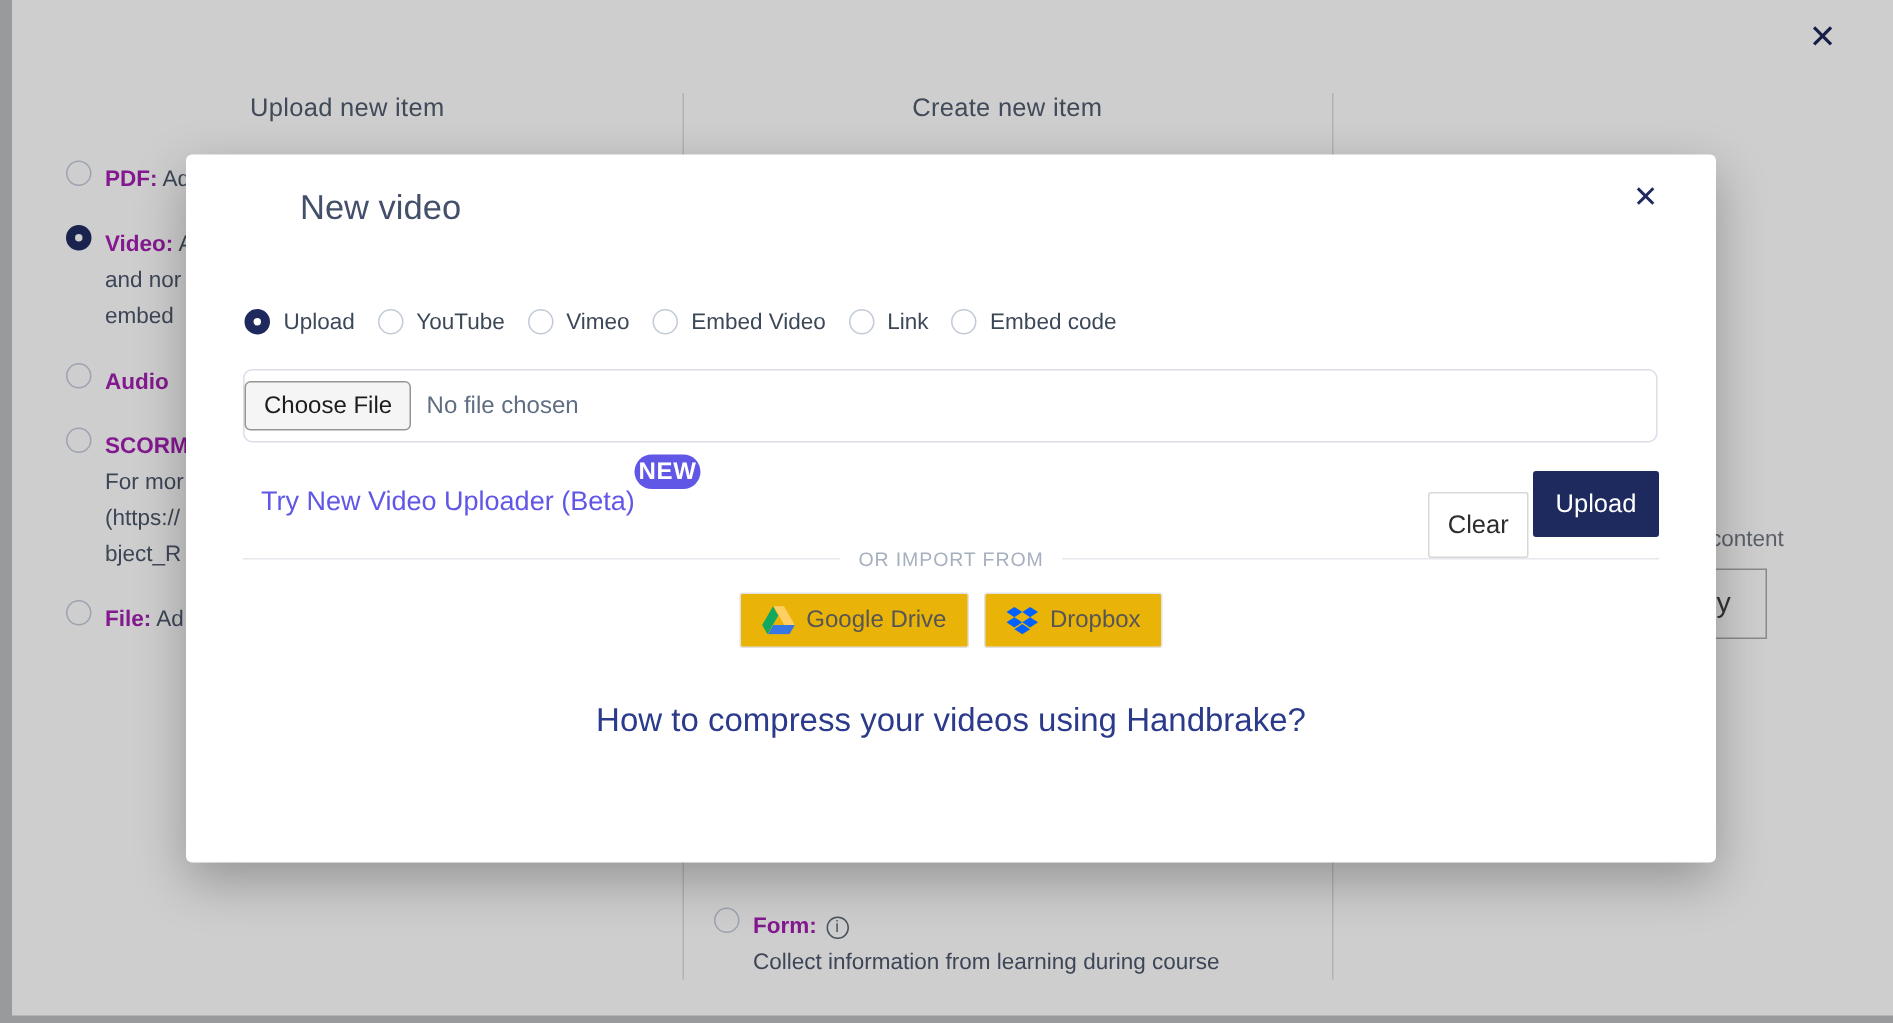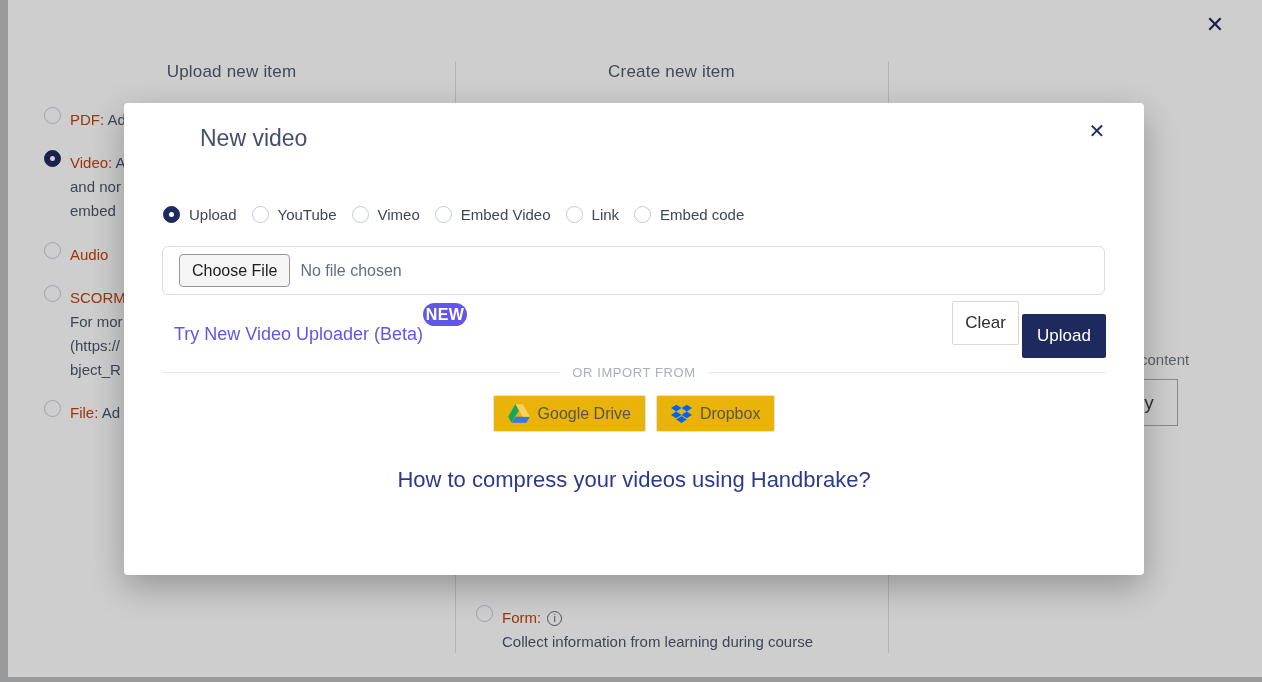--- a/index.html
+++ b/index.html
@@ -29,21 +29,21 @@
     width:17px; height:17px; border-radius:50%; background:#fff;
     border:1px solid #c2cad8; flex:0 0 auto; position:relative;
   }
   .radio.selected { background:#1e2a5e; border-color:#1e2a5e; }
   .radio.selected::after {
     content:""; position:absolute; left:5px; top:5px; width:5px; height:5px;
     border-radius:50%; background:#fff;
   }
   .bg-option .radio { margin-right:9px; margin-top:-1px; }
   .opt-text { font-size:15px; color:#4a5568; line-height:24px; }
-  .opt-text b { color:#c2410c; font-weight:400; }
+  .opt-text b { color:#a21caf; font-weight:700; }
   .info-badge {
     display:inline-block; width:15px; height:15px; border:1px solid #5a6474;
     border-radius:50%; font-size:11px; line-height:13px; text-align:center;
     color:#5a6474; vertical-align:1px; margin-left:6px; font-weight:400;
   }
   .frag-content { position:absolute; left:1140px; top:351px; font-size:15px; color:#70777f; z-index:1; }
   .frag-library {
     position:absolute; left:1097px; top:379px; width:81px; height:47px;
     border:1px solid #ababad; background:#fff; font-size:19px; color:#3d3d40;
     display:flex; align-items:center; justify-content:center; z-index:1;
@@ -71,42 +71,42 @@
   }
 
   .tab-row { position:absolute; left:39px; top:103px; display:flex; align-items:center; }
   .tab { display:flex; align-items:center; margin-right:15px; cursor:pointer; }
   .tab .radio { margin-right:9px; }
   .tab-label { font-size:15px; color:#3c4858; }
 
   .file-box {
     position:absolute; left:38px; top:143px; width:943px; height:49px;
     border:1px solid #d9dee8; border-radius:6px; background:#fff;
-    display:flex; align-items:center; padding-left:16px;
+    display:flex; align-items:center; padding-left:0;
   }
   .choose-btn {
     height:33px; padding:0 12px; background:#f5f5f6; border:1px solid #969696;
     border-radius:4px; font-size:16px; color:#1c1c1c; cursor:pointer;
     font-family:"Liberation Sans", sans-serif;
   }
   .file-status { margin-left:10px; font-size:16px; color:#5f6e82; }
 
   .beta-link {
     position:absolute; left:50px; top:221px; font-size:18px; color:#6157e6;
     cursor:pointer; text-decoration:none;
   }
   .new-badge {
     position:absolute; left:299px; top:200px; width:44px; height:23px;
     background:#6157e6; border-radius:12px; color:#fff; font-size:16px;
     font-weight:700; letter-spacing:.4px; display:flex; align-items:center;
     justify-content:center;
   }
 
   .btn-clear {
-    position:absolute; left:828px; top:198px; width:67px; height:44px;
+    position:absolute; left:828px; top:225px; width:67px; height:44px;
     background:#fff; border:1px solid #d8d8d8; border-radius:2px;
     font-size:17px; color:#2d2d2d; cursor:pointer;
     font-family:"Liberation Sans", sans-serif;
   }
   .btn-upload {
     position:absolute; left:898px; top:211px; width:84px; height:44px;
     background:#1e2a5e; border:none; border-radius:2px;
     font-size:17px; color:#ffffff; cursor:pointer;
     font-family:"Liberation Sans", sans-serif;
   }

